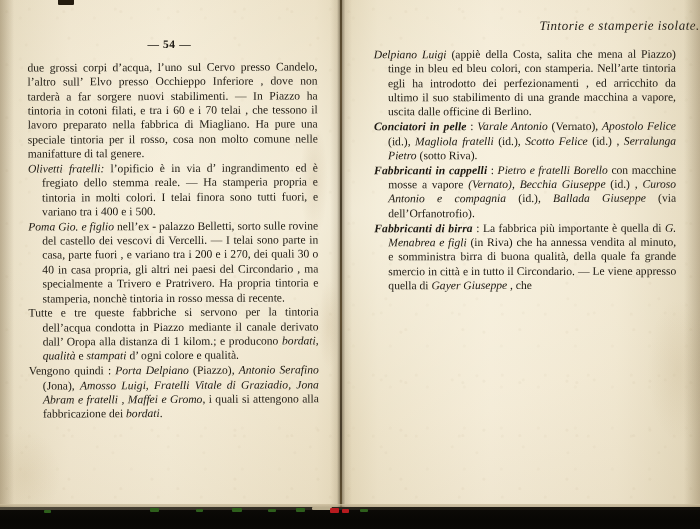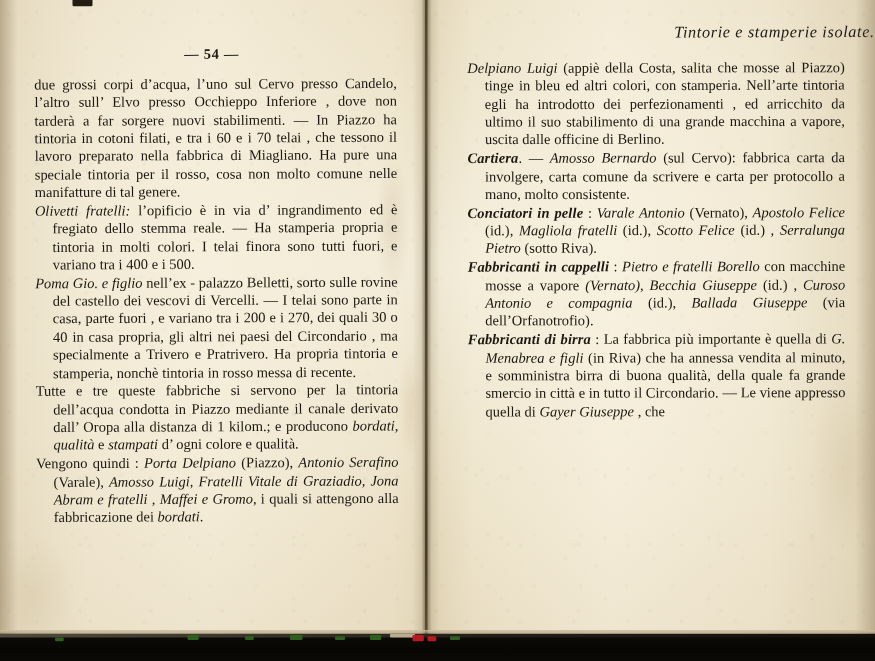--- a/index.html
+++ b/index.html
@@ -139,31 +139,30 @@
   <div class="stain s4"></div>
 
   <div class="page page-left">
     <div class="inkwrap">
       <div class="folio">— 54 —</div>
       <div class="body">
         <p class="para cont"><span>due grossi corpi d’acqua, l’uno sul Cervo presso Candelo, l’altro sull’ Elvo presso Occhieppo Inferiore , dove non tarderà a far sorgere nuovi stabilimenti. — In Piazzo ha tintoria in cotoni filati, e tra i 60 e i 70 telai , che tessono il lavoro preparato nella fabbrica di Miagliano. Ha pure una speciale tintoria per il rosso, cosa non molto comune nelle manifatture di tal genere.</span></p>
         <p class="para entry"><span class="it">Olivetti fratelli:</span><span> l’opificio è in via d’ ingrandimento ed è fregiato dello stemma reale. — Ha stamperia propria e tintoria in molti colori. I telai finora sono tutti fuori, e variano tra i 400 e i 500.</span></p>
         <p class="para entry"><span class="it">Poma Gio. e figlio</span><span> nell’ex - palazzo Belletti, sorto sulle rovine del castello dei vescovi di Vercelli. — I telai sono parte in casa, parte fuori , e variano tra i 200 e i 270, dei quali 30 o 40 in casa propria, gli altri nei paesi del Circondario , ma specialmente a Trivero e Pratrivero. Ha propria tintoria e stamperia, nonchè tintoria in rosso messa di recente.</span></p>
         <p class="para entry"><span>Tutte e tre queste fabbriche si servono per la tintoria dell’acqua condotta in Piazzo mediante il canale derivato dall’ Oropa alla distanza di 1 kilom.; e producono </span><span class="it">bordati</span><span>, </span><span class="it">qualità</span><span> e </span><span class="it">stampati</span><span> d’ ogni colore e qualità.</span></p>
-        <p class="para entry"><span>Vengono quindi : </span><span class="it">Porta Delpiano</span><span> (Piazzo), </span><span class="it">Antonio Serafino</span><span> (Varale), </span><span class="it">Amosso Luigi, Fratelli Vitale di Graziadio, Jona Abram e fratelli , Maffei e Gromo</span><span>, i quali si attengono alla fabbricazione dei </span><span class="it">bordati</span><span>.</span></p>
+        <p class="para entry"><span>Vengono quindi : </span><span class="it">Porta Delpiano</span><span> (Piazzo), </span><span class="it">Antonio Serafino</span><span> (Jona), </span><span class="it">Amosso Luigi, Fratelli Vitale di Graziadio, Jona Abram e fratelli , Maffei e Gromo</span><span>, i quali si attengono alla fabbricazione dei </span><span class="it">bordati</span><span>.</span></p>
       </div>
     </div>
   </div>
 
   <div class="page page-right">
     <div class="inkwrap">
       <div class="section-title">Tintorie e stamperie isolate.</div>
       <div class="body">
-        <p class="para entry"><span class="it">Delpiano Luigi</span><span> (appiè della Costa, salita che mosse al Piazzo) tinge in bleu ed altri colori, con stamperia. Nell’arte tintoria egli ha introdotto dei perfezionamenti , ed arricchito da ultimo il suo stabilimento di una grande macchina a vapore, uscita dalle officine di Berlino.</span></p>
-        <p class="para entry"><span class="bi">Cartiera</span><span>. — </span><span class="it">Amosso Bernardo</span><span> (sul Cervo): fabbrica carta da involgere, carta comune da scrivere e carta per protocollo a mano, molto consistente.</span></p>
+        <p class="para entry"><span class="it">Delpiano Luigi</span><span> (appiè della Costa, salita che mena al Piazzo) tinge in bleu ed bleu colori, con stamperia. Nell’arte tintoria egli ha introdotto dei perfezionamenti , ed arricchito da ultimo il suo stabilimento di una grande macchina a vapore, uscita dalle officine di Berlino.</span></p>
         <p class="para entry"><span class="bi">Conciatori in pelle</span><span> : </span><span class="it">Varale Antonio</span><span> (Vernato), </span><span class="it">Apostolo Felice</span><span> (id.), </span><span class="it">Magliola fratelli</span><span> (id.), </span><span class="it">Scotto Felice</span><span> (id.) , </span><span class="it">Serralunga Pietro</span><span> (sotto Riva).</span></p>
         <p class="para entry"><span class="bi">Fabbricanti in cappelli</span><span> : </span><span class="it">Pietro e fratelli Borello</span><span> con macchine mosse a vapore </span><span class="it">(Vernato)</span><span>, </span><span class="it">Becchia Giuseppe</span><span> (id.) , </span><span class="it">Curoso Antonio e compagnia</span><span> (id.), </span><span class="it">Ballada Giuseppe</span><span> (via dell’Orfanotrofio).</span></p>
         <p class="para entry"><span class="bi">Fabbricanti di birra</span><span> : La fabbrica più importante è quella di </span><span class="it">G. Menabrea e figli</span><span> (in Riva) che ha annessa vendita al minuto, e somministra birra di buona qualità, della quale fa grande smercio in città e in tutto il Circondario. — Le viene appresso quella di </span><span class="it">Gayer Giuseppe</span><span> , che</span></p>
       </div>
     </div>
   </div>
 
   <div class="gutter"></div>
   <div class="gutter-crack"></div>
   <div class="edge-left"></div>

